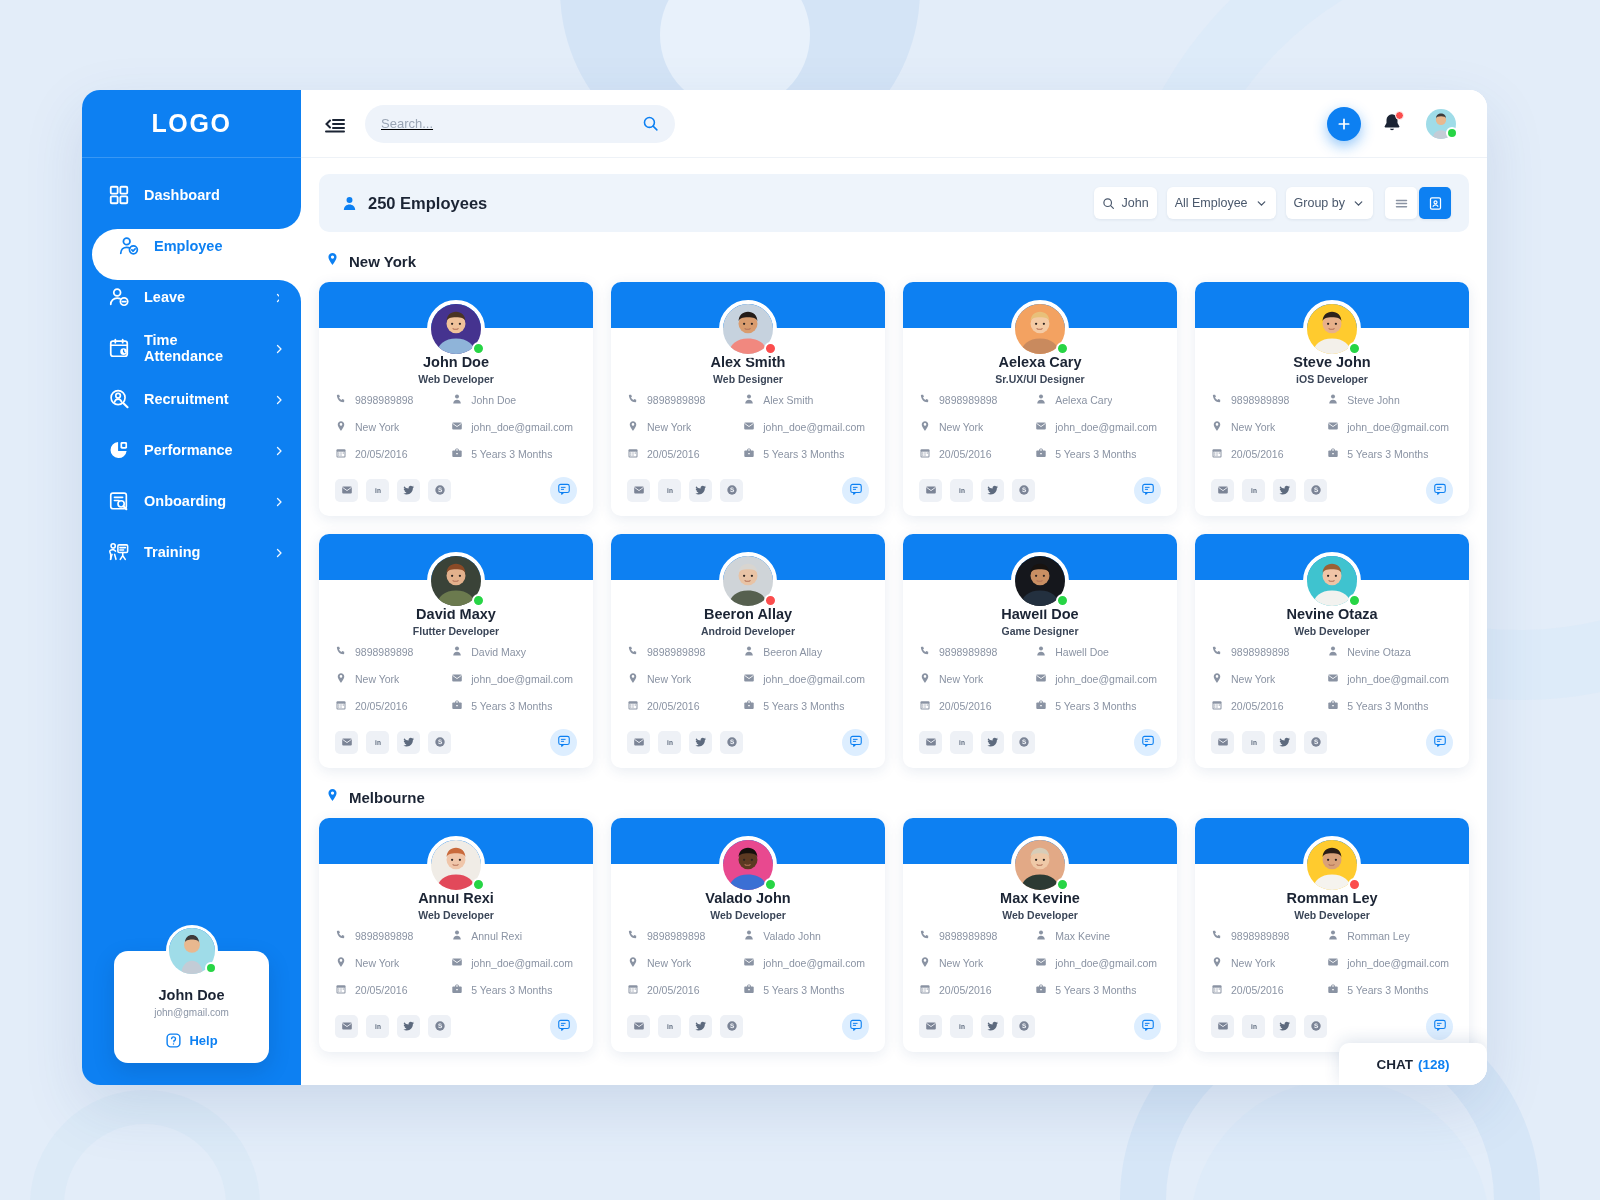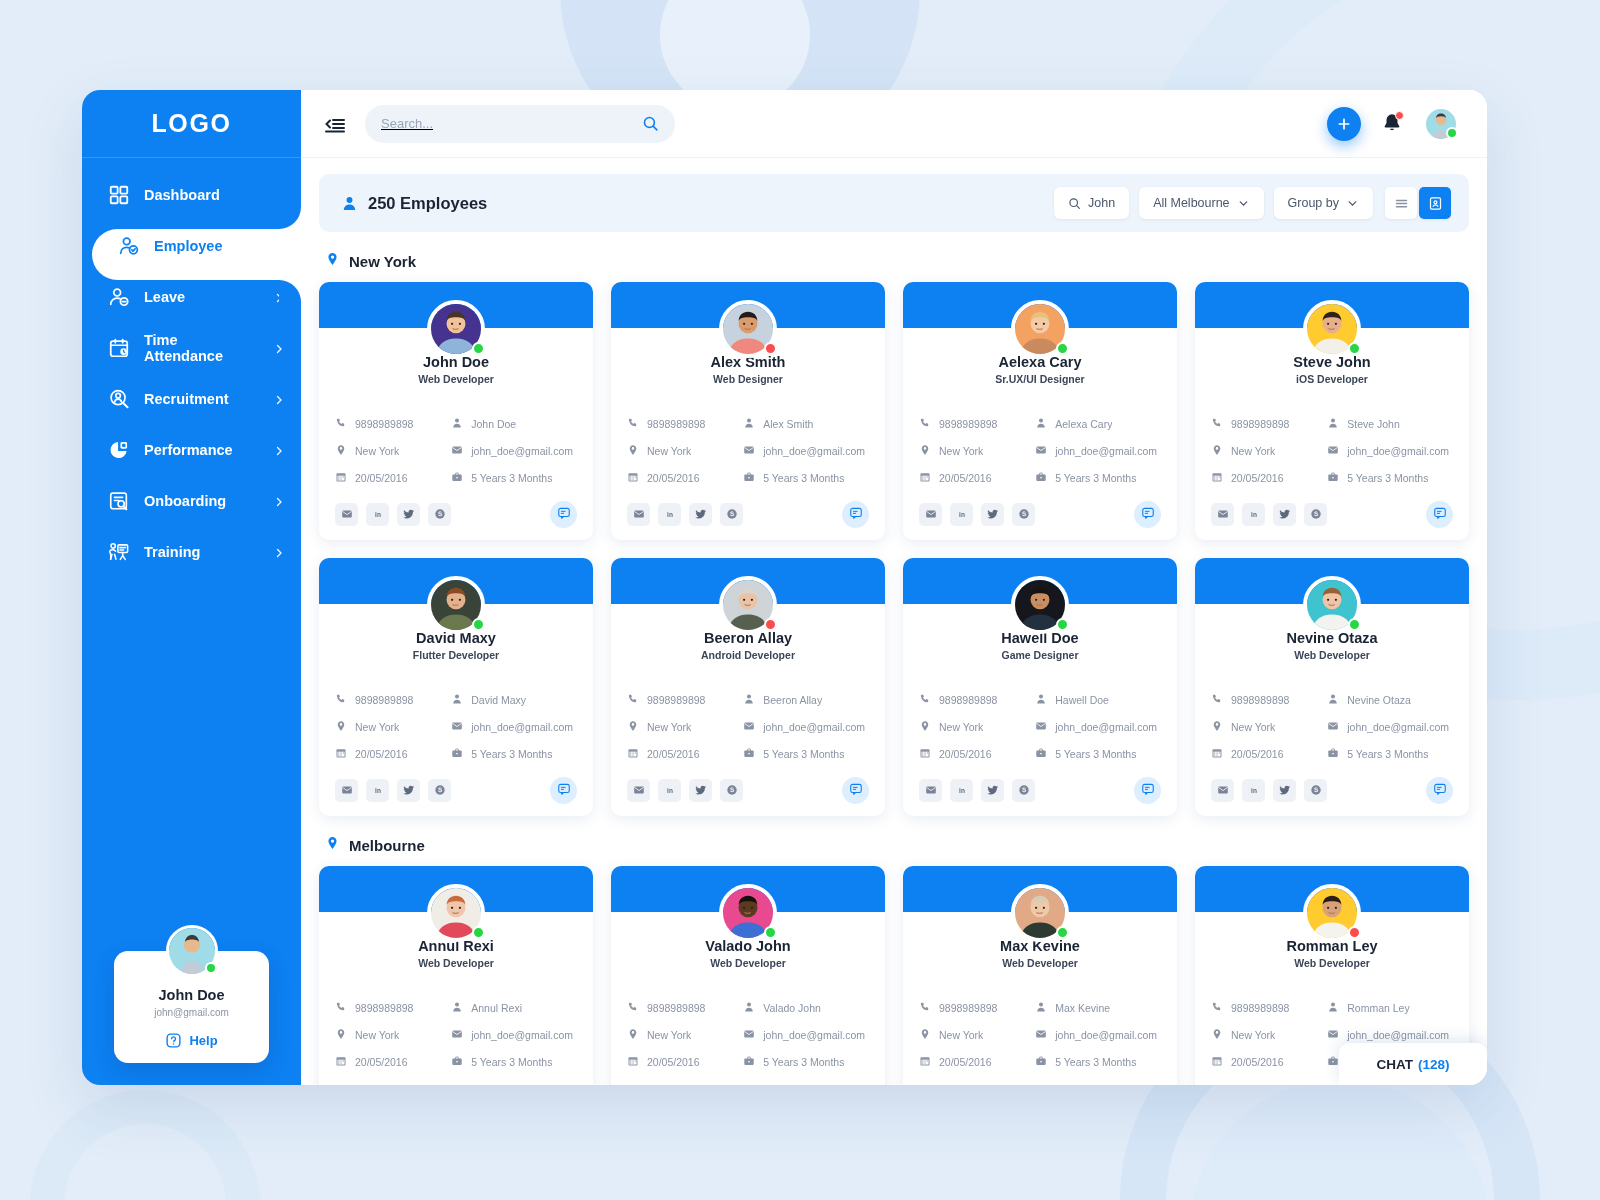--- a/index.html
+++ b/index.html
@@ -165,21 +165,21 @@
     height: 58px; display: flex; align-items: center;
     padding: 0 18px 0 22px; gap: 12px;
   }
   .emp-count { display: flex; align-items: center; gap: 10px; }
   .emp-count svg { width: 17px; height: 17px; }
   .emp-count .cnt { font-size: 16.5px; font-weight: bold; color: #1b2434; }
   .filter-right { margin-left: auto; display: flex; align-items: center; gap: 10px; }
   .pill {
     height: 32px; background: #fff; border-radius: 6px;
     display: flex; align-items: center; gap: 7px;
-    padding: 0 14px; font-size: 12.5px; color: #4a586c; cursor: pointer;
+    padding: 0 8px; font-size: 12.5px; color: #4a586c; cursor: pointer;
     box-shadow: 0 1px 3px rgba(20,50,90,.08);
   }
   .pill svg { width: 13px; height: 13px; }
   .view-group { display: flex; gap: 2px; margin-left: 2px; }
   .view-btn {
     width: 32px; height: 32px; background: #fff; border-radius: 5px;
     display: flex; align-items: center; justify-content: center; cursor: pointer;
     box-shadow: 0 1px 3px rgba(20,50,90,.08);
   }
   .view-btn.active { background: #0d80f2; }
@@ -204,21 +204,21 @@
   .card-banner { height: 46px; background: #0d80f2; }
   .card-ava {
     position: absolute; left: 50%; top: 18px; transform: translateX(-50%);
     width: 58px; height: 58px;
   }
   .card-ava .avatar { border-width: 4px; }
   .card-ava .dot { width: 13px; height: 13px; right: 0px; bottom: 3px; }
   .card-body { padding: 26px 16px 12px; }
   .c-name { text-align: center; font-size: 14.5px; font-weight: bold; color: #1b2434; }
   .c-role { text-align: center; font-size: 10.5px; font-weight: bold; color: #3b4658; margin-top: 3px; }
-  .c-rows { margin-top: 30px; display: grid; grid-template-columns: 1fr 1.12fr; row-gap: 9px; column-gap: 4px; }
+  .c-rows { margin-top: 6px; display: grid; grid-template-columns: 1fr 1.12fr; row-gap: 9px; column-gap: 4px; }
   .c-field { display: flex; align-items: center; gap: 8px; min-width: 0; }
   .c-field svg { width: 12px; height: 12px; flex: 0 0 12px; }
   .c-field .v {
     font-size: 10.5px; color: #8a93a3;
     white-space: nowrap; overflow: hidden; text-overflow: ellipsis;
   }
   .c-foot {
     margin-top: 14px; display: flex; align-items: center; gap: 8px;
   }
   .soc {
@@ -454,21 +454,21 @@
         </div>
         <div class="filter-right">
           <div class="pill">
             <svg viewBox="0 0 24 24" fill="none" stroke="#4a586c" stroke-width="2.2">
               <circle cx="10.5" cy="10.5" r="7"></circle>
                 <path d="M16 16l5 5" stroke-linecap="round"></path>
             </svg>
             <span>John</span>
           </div>
           <div class="pill">
-            <span>All Melbourne</span>
+            <span>All Employee</span>
             <svg viewBox="0 0 24 24" fill="none" stroke="#4a586c" stroke-width="2.4" stroke-linecap="round">
               <path d="M6 9l6 6 6-6"></path>
             </svg>
           </div>
           <div class="pill">
             <span>Group by</span>
             <svg viewBox="0 0 24 24" fill="none" stroke="#4a586c" stroke-width="2.4" stroke-linecap="round">
               <path d="M6 9l6 6 6-6"></path>
             </svg>
           </div>

